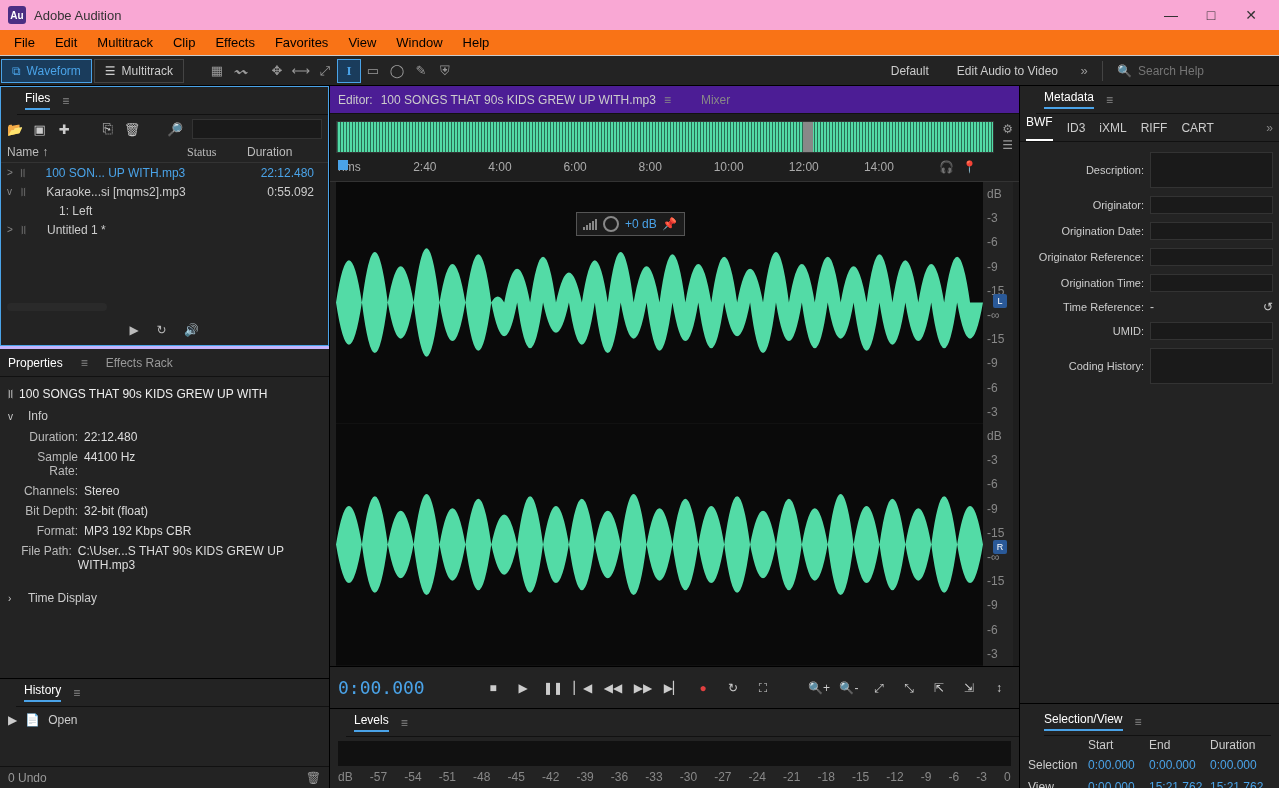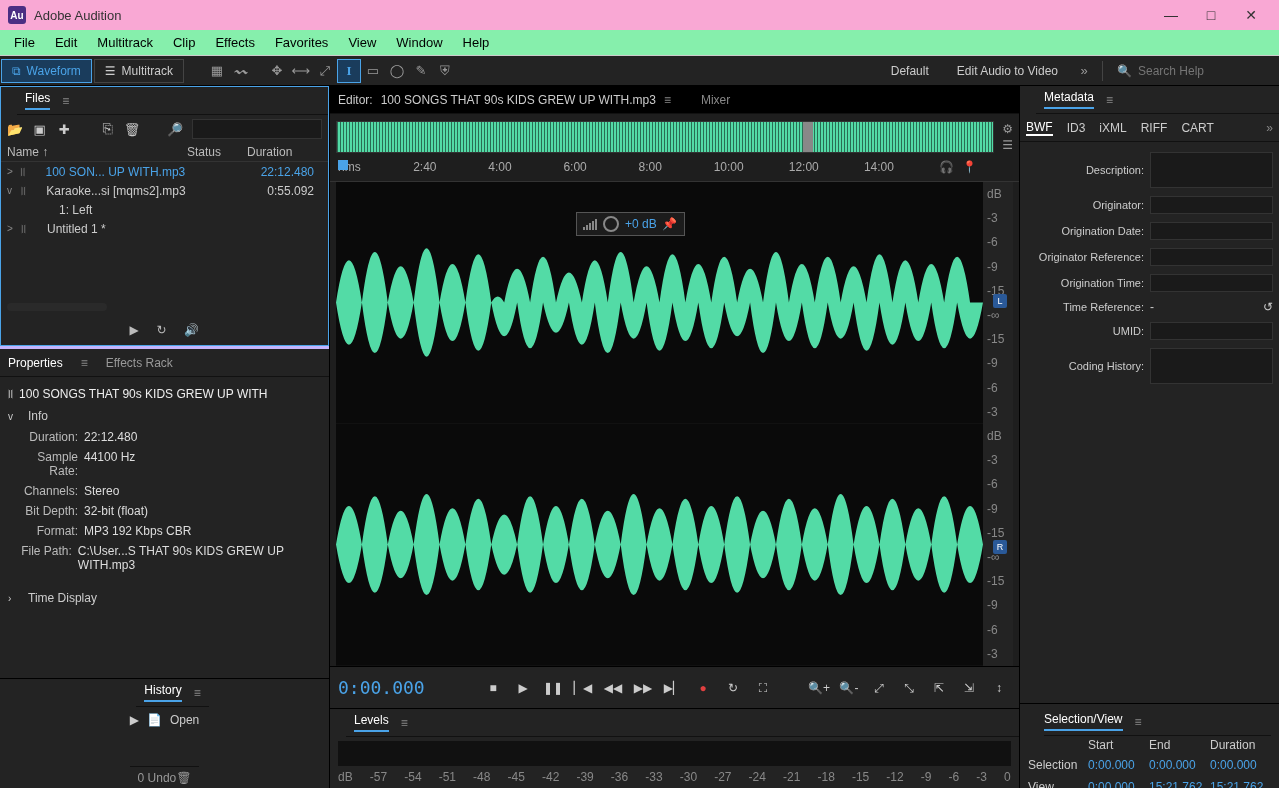--- a/index.html
+++ b/index.html
@@ -1,21 +1,21 @@
 <!DOCTYPE html>
 <html><head>
 <meta charset="utf-8">
 <style>
 * { margin: 0; padding: 0; box-sizing: border-box; font-family: "Segoe UI", Arial, sans-serif; font-size: 12px; }
 body { background: #1e1e1e; color: #ccc; width: 1279px; height: 788px; overflow: hidden; display: flex; flex-direction: column; }
 .titlebar { height: 30px; background: #f9a8d4; display: flex; align-items: center; padding: 0 8px; color: #000; }
 .titlebar .logo { width: 18px; height: 18px; background: #4b2e83; color: #fff; border-radius: 3px; display: flex; align-items: center; justify-content: center; font-weight: bold; font-size: 10px; margin-right: 8px; }
 .titlebar .title { flex: 1; color: #333; font-size: 13px; }
 .titlebar .winbtn { width: 40px; height: 30px; display: flex; align-items: center; justify-content: center; color: #333; font-size: 14px; }
-.menubar { height: 26px; background: #86efac; display: flex; align-items: center; padding: 0 4px; border-bottom: 1px solid #ccc; }
+.menubar { height: 26px; background: #f97316; display: flex; align-items: center; padding: 0 4px; border-bottom: 1px solid #ccc; }
 .menubar .mitem { padding: 4px 10px; color: #000; font-size: 13px; }
 .toolbar { height: 30px; background: #232323; display: flex; align-items: center; border-bottom: 1px solid #000; }
 .toolbar .vbtn { display: flex; align-items: center; padding: 4px 10px; gap: 6px; border: 1px solid #444; margin: 0 1px; }
 .toolbar .vbtn.active { background: #1a3c5c; color: #4aa3e8; border-color: #4aa3e8; }
 .toolbar .tbicon { width: 24px; height: 24px; display: flex; align-items: center; justify-content: center; color: #999; font-size: 13px;}
 .toolbar .tbicon.active { color: #4aa3e8; background:#1a3c5c; border:1px solid #4aa3e8;}
 .toolbar .spacer { flex: 1; }
 .toolbar .workspace { padding: 4px 14px; color: #ccc; }
 .toolbar .search { display: flex; align-items: center; padding: 0 8px; gap: 6px; color: #aaa; width: 170px;}
 .toolbar .search input { background: transparent; border: none; color: #ccc; outline: none; width: 120px;}
@@ -23,21 +23,21 @@
 .left { width: 330px; display: flex; flex-direction: column; border-right: 1px solid #000; }
 .panel-tab { height: 28px; display: flex; align-items: center; padding: 0 8px; gap: 12px; background: #232323; border-bottom: 1px solid #111; color: #ccc; margin-left: 16px;}
 .panel-tab .active { color: #fff; border-bottom: 2px solid #4aa3e8; padding-bottom: 3px;}
 .panel-tab .menuicon { color: #888; }
 .files-panel { border: 1px solid #4aa3e8; display: flex; flex-direction: column; background: #232323;}
 .files-toolbar { height: 28px; display: flex; align-items: center; padding: 0 6px; gap: 8px; }
 .files-toolbar .ficon { color: #ccc; font-size: 13px; width:18px; text-align:center;}
 .files-toolbar .sep { width: 12px; }
 .files-toolbar input { background: #1a1a1a; border: 1px solid #333; color: #ccc; padding: 2px 6px; width: 130px; outline: none;}
 .files-header { display: flex; padding: 2px 6px; color: #bbb; border-bottom: 1px solid #333;}
-.files-header div:nth-child(1){ width:180px;} .files-header div:nth-child(2){ width:60px;} .files-header div:nth-child(3){flex:1;}
+.files-header div:nth-child(1){ width:180px;} .files-header div:nth-child(2){ width:60px;font-family:Liberation Serif, serif;} .files-header div:nth-child(3){flex:1;}
 .files-list { }
 .frow { display: flex; align-items: center; padding: 2px 6px; height: 19px;}
 .frow.selected { color: #4aa3e8; }
 .frow.sub { padding-left: 50px; }
 .frow.sub.selected { background: #3a3a3a; color:#ccc;}
 .frow .exp { width: 14px; color: #888; font-size:10px;}
 .frow .wicon { width: 18px; color: #888; }
 .frow .fname { width: 168px; overflow: hidden; margin-left: 8px;}
 .frow .fstatus { width: 58px; }
 .frow .fdur { text-align: right; flex:1; padding-right:8px;}
@@ -46,26 +46,26 @@
 .props-panel { flex: 1; display: flex; flex-direction: column; background: #232323; border-top:3px solid #c4b5fd;}
 .props-tabs {height:28px; display:flex; align-items:center; padding:0 8px; gap:18px; border-bottom:1px solid #111;}
 .props-tabs .pt { color:#999;} .props-tabs .pt.active{color:#fff;}
 .props-body { padding: 6px 8px; flex:1;}
 .props-body .ptitle { color:#eee; padding: 4px 0; display:flex; align-items:center; gap:6px;}
 .props-body .section { padding: 4px 0; display:flex; align-items:center; gap:8px; color:#ccc;}
 .props-body .section .chev {font-size:10px; width:12px;}
 .props-body .kv { display:flex; padding: 3px 0; }
 .props-body .kv .k { width: 76px; text-align:right; padding-right:6px; color:#bbb;}
 .props-body .kv .v { color:#ddd;}
-.history-panel { height: 110px; background:#232323; border-top:1px solid #000; display:flex; flex-direction:column;align-items:center;}
+.history-panel { height: 110px; background:#232323; border-top:1px solid #000; display:flex; flex-direction:column;}
 .history-body { flex:1; padding:4px 8px;}
 .hrow { display:flex; align-items:center; gap:8px; padding:2px 0; color:#ccc;}
 .history-footer { height:22px; display:flex; align-items:center; justify-content:space-between; padding:0 8px; color:#999; border-top:1px solid #111;}
 .center { flex: 1; display: flex; flex-direction: column; min-width:0;}
-.editor-tabs { height: 28px; display:flex; align-items:center; padding:0 8px; gap:8px; background:#000000; border-bottom:1px solid #111;}
+.editor-tabs { height: 28px; display:flex; align-items:center; padding:0 8px; gap:8px; background:#4c1d95; border-bottom:1px solid #111;}
 .editor-tabs .et { color:#ccc;} .editor-tabs .et.dim{color:#888;}
 .overview { height: 38px; margin: 4px 6px; display:flex; align-items:center; gap:8px;}
 .overview .ov-wave { flex:1; height:32px; background:#53dba6; position:relative; border:1px solid #333;}
 .overview .ov-wave::before { content:""; position:absolute; inset:0; background: repeating-linear-gradient(90deg, rgba(0,0,0,0.5) 0 1px, transparent 1px 3px);}
 .overview .ov-handle {position:absolute; right:180px; top:0; bottom:0; width:10px; background:#888;}
 .ov-icons { display:flex; flex-direction:column; gap:2px; color:#999;}
 .timeline { height: 22px; display:flex; color:#aaa; padding:0 40px 0 8px; font-size:11px; position:relative; border-bottom:1px solid #333;}
 .timeline .tick { flex:1; }
 .timeline .tick:first-child{flex:0 0 30px;}
 .timeline .playhead {position:absolute; left:8px; top:0; width:10px; height:10px; background:#4aa3e8;}
@@ -83,21 +83,21 @@
 .transport-bar { height: 42px; background:#232323; display:flex; align-items:center; padding:0 8px; gap:6px; border-top:1px solid #000;}
 .transport-bar .timecode { color:#4aa3e8; font-size:18px; font-family:monospace; width:120px;}
 .transport-bar .tspacer{flex:1;}
 .transport-bar .tbtn { width:24px; height:24px; display:flex; align-items:center; justify-content:center; color:#ccc; font-size:12px;}
 .transport-bar .tbtn.rec { color:#e04040;}
 .levels-panel { height: 80px; background:#232323; border-top:1px solid #000; display:flex; flex-direction:column;}
 .levels-meter { flex:1; margin:4px 8px; background:#111;}
 .levels-scale { height:18px; display:flex; padding:0 8px; color:#888; font-size:10px; justify-content:space-between;}
 .right { width: 260px; background:#232323; border-left:1px solid #000; display:flex; flex-direction:column;}
 .meta-tabs { height:28px; display:flex; align-items:center; padding:0 6px; gap:14px; border-bottom:1px solid #111; color:#ccc; font-size:11px;}
-.meta-tabs .mt.active { color:#fff; border-bottom:2px solid #fff; padding-bottom:0;}
+.meta-tabs .mt.active { color:#fff; border-bottom:2px solid #fff; padding-bottom:10px;}
 .meta-tabs .mchev { margin-left:auto; color:#888;}
 .meta-body { flex:1; padding:6px;}
 .meta-body .mrow { display:flex; align-items:center; padding:4px 0; gap:6px;}
 .meta-body .mrow .ml { width:118px; text-align:right; color:#ccc; font-size:11px;}
 .meta-body .mrow .mv { flex:1; height:18px; background:#1a1a1a; border:1px solid #333;}
 .meta-body .mrow .mvtall { height:36px;}
 .meta-body .mrow .mtext { color:#ccc;}
 .selview { height:85px; border-top:1px solid #000; padding:4px 8px;}
 .selview .svhead { display:flex; padding:2px 0; color:#ccc;}
 .selview .svhead div{flex:1; text-align:left;}

